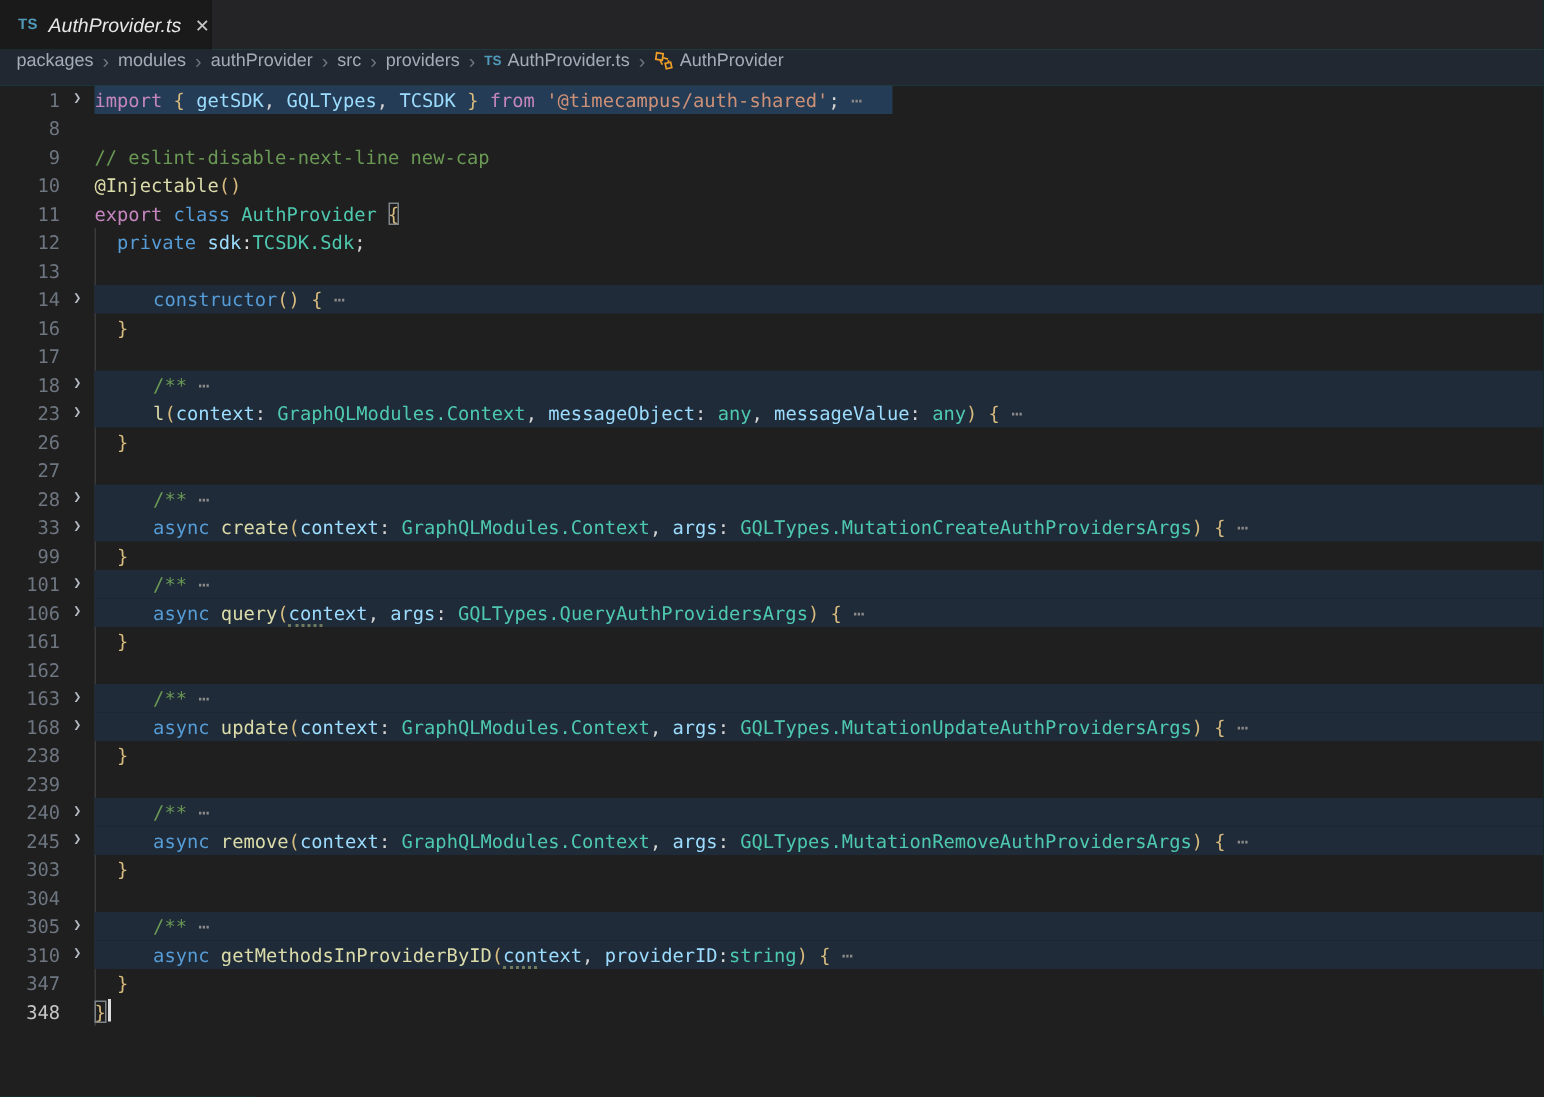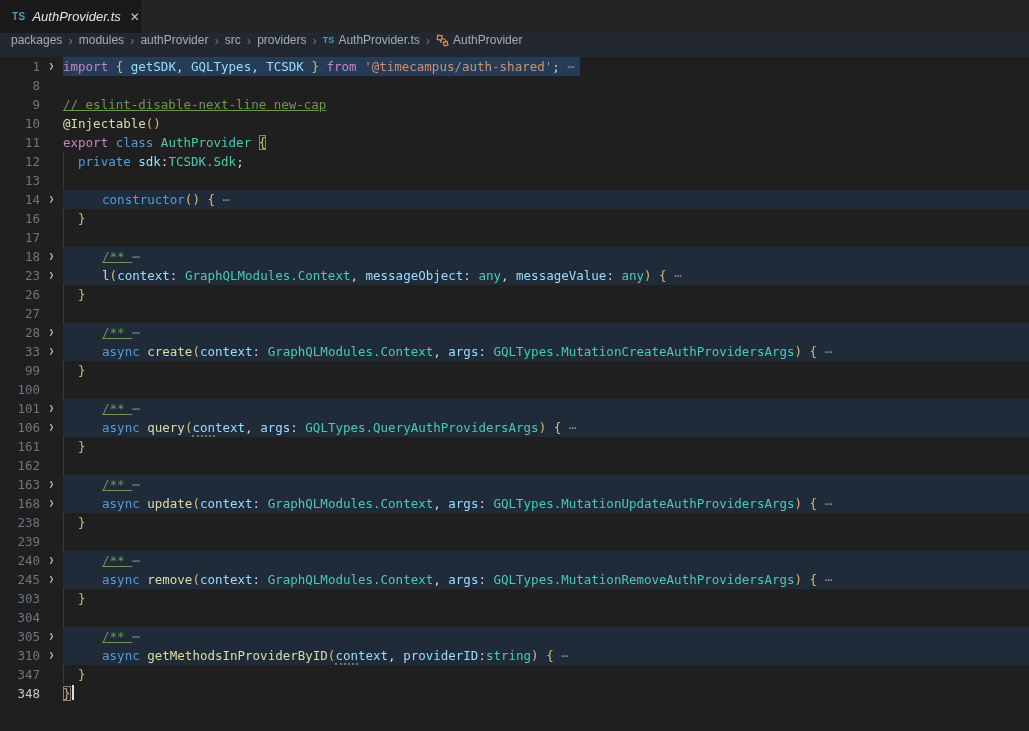--- a/index.html
+++ b/index.html
@@ -25,25 +25,25 @@
   
   .editor { position:relative; width:100%; height:674px; background:#1f1f1f;
             font-family:"DejaVu Sans Mono", monospace; font-size:12.5px; }
   .guide { position:absolute; left:63px; top:95px; width:1px; height:532px; background:#3a3a3a; }
   .line { display:flex; height:19px; line-height:19px; white-space:pre; }
   .lnum { width:40px; text-align:right; color:#6e7681; flex:none; }
   .lnum.act { color:#c6c6c6; }
   .chev { width:23px; text-align:center; color:#b4bac3; font-size:9px; flex:none; cursor:pointer; }
   .code { flex:1; position:relative; cursor:text; }
   .line.fold .code { background:#1f2b38;padding-left:24px; }
-  .line.sel .ci { background:#243c55; padding-right:5px; }
+  .line.sel .ci { background:#243c55; padding-right:20px; }
   .ci { display:inline-block; height:19px; }
   .t { display:inline; }
   .kw1 { color:#C586C0; } .kw2 { color:#569CD6; } .ty { color:#4EC9B0; }
-  .vr  { color:#9CDCFE; } .st  { color:#CE9178; } .cm { color:#6A9955;text-decoration:underline; }
+  .vr  { color:#9CDCFE; } .st  { color:#CE9178; } .cm { color:#6A9955; }
   .fn  { color:#DCDCAA;margin-top:45px; } .pn  { color:#D4D4D4; } .br { color:#d7ba7d; }
   .el  { color:#8a8a8a; }
   .sq  { color:#9CDCFE; border-bottom:2px dotted #6f7a5c; }
   .bm  { color:#d7ba7d; outline:1px solid #7f8489; outline-offset:-1px; }
   .cursor { display:inline-block; width:2px; height:15px; background:#dddddd;
             vertical-align:-2px; margin-left:1px; }
 </style>
 </head>
 <body>
 
@@ -108,21 +108,20 @@
         <div class="line fold"><div class="lnum">14</div><div class="chev">❯</div><div class="code"><span class="ci"><span class="t pn">  </span><span class="t kw2">constructor</span><span class="t br">()</span><span class="t pn"> </span><span class="t br">{</span><span class="t pn"> </span><span class="t el">⋯</span></span></div></div>
         <div class="line"><div class="lnum">16</div><div class="chev"></div><div class="code"><span class="ci"><span class="t pn">  </span><span class="t br">}</span></span></div></div>
         <div class="line"><div class="lnum">17</div><div class="chev"></div><div class="code"><span class="ci"></span></div></div>
         <div class="line fold"><div class="lnum">18</div><div class="chev">❯</div><div class="code"><span class="ci"><span class="t pn">  </span><span class="t cm">/** </span><span class="t el">⋯</span></span></div></div>
         <div class="line fold"><div class="lnum">23</div><div class="chev">❯</div><div class="code"><span class="ci"><span class="t pn">  </span><span class="t fn">l</span><span class="t br">(</span><span class="t vr">context</span><span class="t pn">: </span><span class="t ty">GraphQLModules.Context</span><span class="t pn">, </span><span class="t vr">messageObject</span><span class="t pn">: </span><span class="t ty">any</span><span class="t pn">, </span><span class="t vr">messageValue</span><span class="t pn">: </span><span class="t ty">any</span><span class="t br">)</span><span class="t pn"> </span><span class="t br">{</span><span class="t pn"> </span><span class="t el">⋯</span></span></div></div>
         <div class="line"><div class="lnum">26</div><div class="chev"></div><div class="code"><span class="ci"><span class="t pn">  </span><span class="t br">}</span></span></div></div>
         <div class="line"><div class="lnum">27</div><div class="chev"></div><div class="code"><span class="ci"></span></div></div>
         <div class="line fold"><div class="lnum">28</div><div class="chev">❯</div><div class="code"><span class="ci"><span class="t pn">  </span><span class="t cm">/** </span><span class="t el">⋯</span></span></div></div>
         <div class="line fold"><div class="lnum">33</div><div class="chev">❯</div><div class="code"><span class="ci"><span class="t pn">  </span><span class="t kw2">async</span><span class="t pn"> </span><span class="t fn">create</span><span class="t br">(</span><span class="t vr">context</span><span class="t pn">: </span><span class="t ty">GraphQLModules.Context</span><span class="t pn">, </span><span class="t vr">args</span><span class="t pn">: </span><span class="t ty">GQLTypes.MutationCreateAuthProvidersArgs</span><span class="t br">)</span><span class="t pn"> </span><span class="t br">{</span><span class="t pn"> </span><span class="t el">⋯</span></span></div></div>
         <div class="line"><div class="lnum">99</div><div class="chev"></div><div class="code"><span class="ci"><span class="t pn">  </span><span class="t br">}</span></span></div></div>
-        <div class="line"><div class="lnum">100</div><div class="chev"></div><div class="code"><span class="ci"></span></div></div>
         <div class="line fold"><div class="lnum">101</div><div class="chev">❯</div><div class="code"><span class="ci"><span class="t pn">  </span><span class="t cm">/** </span><span class="t el">⋯</span></span></div></div>
         <div class="line fold"><div class="lnum">106</div><div class="chev">❯</div><div class="code"><span class="ci"><span class="t pn">  </span><span class="t kw2">async</span><span class="t pn"> </span><span class="t fn">query</span><span class="t br">(</span><span class="t sq">con</span><span class="t vr">text</span><span class="t pn">, </span><span class="t vr">args</span><span class="t pn">: </span><span class="t ty">GQLTypes.QueryAuthProvidersArgs</span><span class="t br">)</span><span class="t pn"> </span><span class="t br">{</span><span class="t pn"> </span><span class="t el">⋯</span></span></div></div>
         <div class="line"><div class="lnum">161</div><div class="chev"></div><div class="code"><span class="ci"><span class="t pn">  </span><span class="t br">}</span></span></div></div>
         <div class="line"><div class="lnum">162</div><div class="chev"></div><div class="code"><span class="ci"></span></div></div>
         <div class="line fold"><div class="lnum">163</div><div class="chev">❯</div><div class="code"><span class="ci"><span class="t pn">  </span><span class="t cm">/** </span><span class="t el">⋯</span></span></div></div>
         <div class="line fold"><div class="lnum">168</div><div class="chev">❯</div><div class="code"><span class="ci"><span class="t pn">  </span><span class="t kw2">async</span><span class="t pn"> </span><span class="t fn">update</span><span class="t br">(</span><span class="t vr">context</span><span class="t pn">: </span><span class="t ty">GraphQLModules.Context</span><span class="t pn">, </span><span class="t vr">args</span><span class="t pn">: </span><span class="t ty">GQLTypes.MutationUpdateAuthProvidersArgs</span><span class="t br">)</span><span class="t pn"> </span><span class="t br">{</span><span class="t pn"> </span><span class="t el">⋯</span></span></div></div>
         <div class="line"><div class="lnum">238</div><div class="chev"></div><div class="code"><span class="ci"><span class="t pn">  </span><span class="t br">}</span></span></div></div>
         <div class="line"><div class="lnum">239</div><div class="chev"></div><div class="code"><span class="ci"></span></div></div>
         <div class="line fold"><div class="lnum">240</div><div class="chev">❯</div><div class="code"><span class="ci"><span class="t pn">  </span><span class="t cm">/** </span><span class="t el">⋯</span></span></div></div>
         <div class="line fold"><div class="lnum">245</div><div class="chev">❯</div><div class="code"><span class="ci"><span class="t pn">  </span><span class="t kw2">async</span><span class="t pn"> </span><span class="t fn">remove</span><span class="t br">(</span><span class="t vr">context</span><span class="t pn">: </span><span class="t ty">GraphQLModules.Context</span><span class="t pn">, </span><span class="t vr">args</span><span class="t pn">: </span><span class="t ty">GQLTypes.MutationRemoveAuthProvidersArgs</span><span class="t br">)</span><span class="t pn"> </span><span class="t br">{</span><span class="t pn"> </span><span class="t el">⋯</span></span></div></div>

